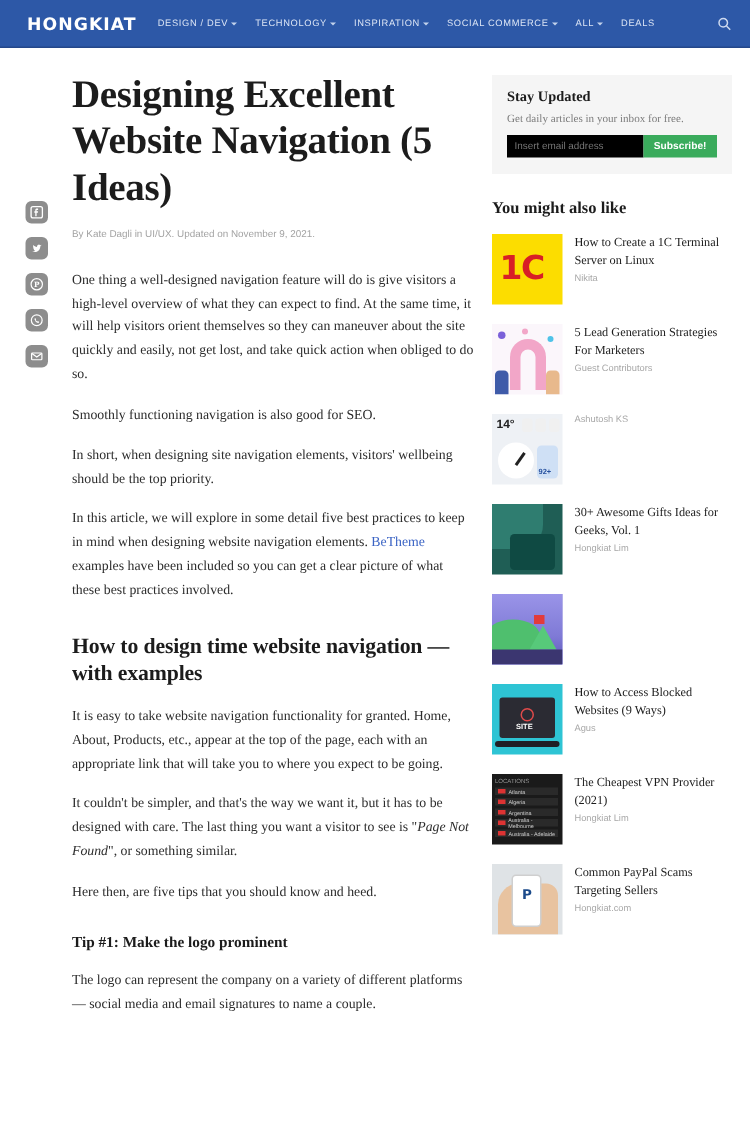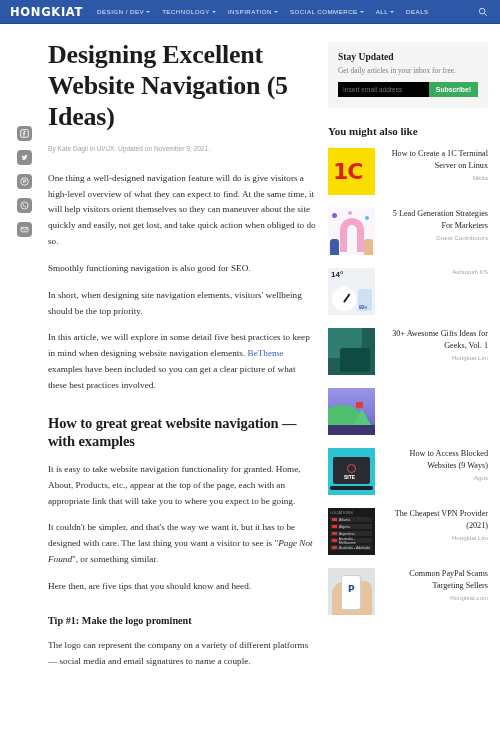--- a/index.html
+++ b/index.html
@@ -6,22 +6,22 @@
   html, body { margin:0; padding:0; }
   body {
     width:500px; height:750px; overflow:hidden;
     background:#ffffff;
     font-family:"Liberation Sans", sans-serif;
     color:#222;
   }
 
   
   .navbar {
-    height:24px; background:#2d58a7; border-bottom:1px solid #24478a;
-    display:flex; align-items:center; padding:0 10px; position:relative;
+    height:32px; background:#2d58a7; border-bottom:1px solid #24478a;
+    display:flex; align-items:center; padding:0 18px; position:relative;
   }
   .logo {
     color:#ffffff; font-weight:bold; font-size:11.5px; letter-spacing:.7px;
     font-family:"DejaVu Sans", sans-serif; margin-right:14px;
   }
   .navmenu { display:flex; align-items:center; gap:12px; }
   .navitem {
     color:#dce5f5; font-size:6.2px; letter-spacing:.45px;
     display:flex; align-items:center; gap:2px; white-space:nowrap;
     font-family:"Liberation Sans", sans-serif;
@@ -97,21 +97,21 @@
     border:0; background:#3aab5c; color:#fff; font-size:6.8px;
     font-weight:bold; padding:0 7px; cursor:pointer;
     font-family:"Liberation Sans", sans-serif; white-space:nowrap;
   }
   h4.related {
     font-family:"Liberation Serif", serif; font-weight:bold;
     font-size:11px; color:#1c1c1c; margin:0 0 11px 0;
   }
   .ritem { display:flex; gap:8px; margin-bottom:13px; }
   .thumb { width:47px; height:47px; flex:0 0 47px; overflow:hidden; background:#ddd; position:relative; }
-  .rtext { flex:1; min-width:0;text-align:right; }
+  .rtext { flex:1; min-width:0; }
   .rtitle {
     font-family:"Liberation Serif", serif; font-size:8.2px; line-height:1.42;
     color:#1c1c1c; margin:0 0 3px 0;
   }
   .rauth { font-family:"Liberation Sans", sans-serif; font-size:6.2px; color:#a8a8a8; margin:0; }
 
   
   .t1 { background:#fcdd00;padding-left:24px; }
   .t1 .onec {
     position:absolute; left:5px; top:11px; font:bold 22px "DejaVu Sans", sans-serif;
@@ -235,21 +235,21 @@
   <div class="article">
     <h1 class="title">Designing Excellent Website Navigation (5 Ideas)</h1>
     <p class="byline">By Kate Dagli in UI/UX. Updated on November 9, 2021.</p>
 
     <div class="body">
       <p>One thing a well-designed navigation feature will do is give visitors a high-level overview of what they can expect to find. At the same time, it will help visitors orient themselves so they can maneuver about the site quickly and easily, not get lost, and take quick action when obliged to do so.</p>
       <p>Smoothly functioning navigation is also good for SEO.</p>
       <p>In short, when designing site navigation elements, visitors' wellbeing should be the top priority.</p>
       <p><span>In this article, we will explore in some detail five best practices to keep in mind when designing website navigation elements. </span><a href="#">BeTheme</a><span> examples have been included so you can get a clear picture of what these best practices involved.</span></p>
 
-      <h2 class="sec">How to great great website navigation — with examples</h2>
+      <h2 class="sec">How to design time website navigation — with examples</h2>
       <p>It is easy to take website navigation functionality for granted. Home, About, Products, etc., appear at the top of the page, each with an appropriate link that will take you to where you expect to be going.</p>
       <p><span>It couldn't be simpler, and that's the way we want it, but it has to be designed with care. The last thing you want a visitor to see is "</span><em>Page Not Found</em><span>", or something similar.</span></p>
       <p>Here then, are five tips that you should know and heed.</p>
 
       <h3 class="tip">Tip #1: Make the logo prominent</h3>
       <p>The logo can represent the company on a variety of different platforms — social media and email signatures to name a couple.</p>
     </div>
   </div>
 
   <div class="aside">

